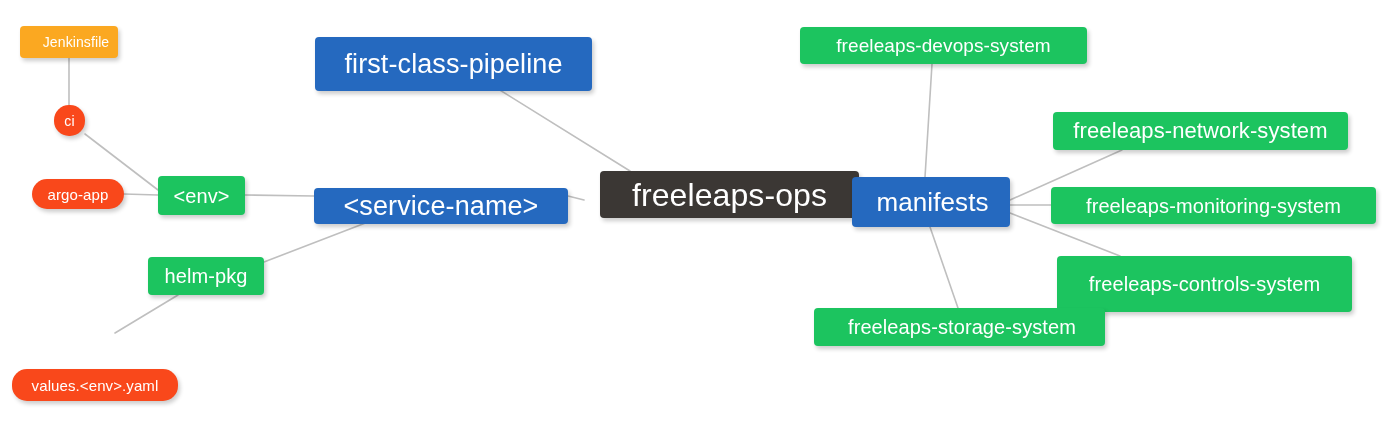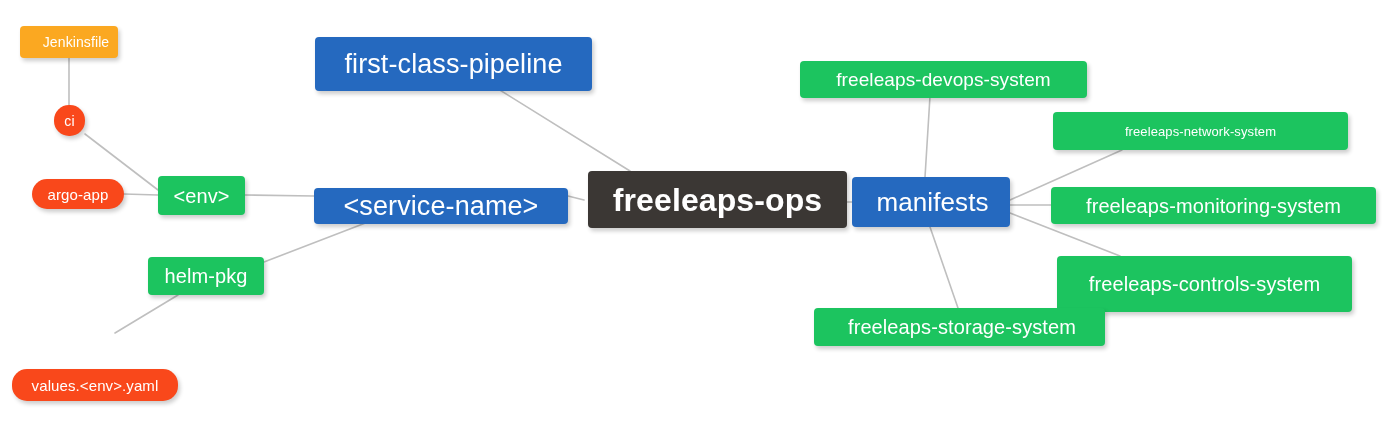--- a/index.html
+++ b/index.html
@@ -67,21 +67,21 @@
     </svg>
   <div id="node-layer">
       <div class="node n-orange" style="left: 20px; top: 26px; width: 98px; height: 32px; font-size: 14px; padding-left: 24px;">Jenkinsfile</div>
       <div class="node n-red" style="left: 54px; top: 105px; width: 31px; height: 31px; font-size: 14px;">ci</div>
       <div class="node n-red" style="left: 32px; top: 179px; width: 92px; height: 30px; font-size: 15px;">argo-app</div>
       <div class="node n-green" style="left: 158px; top: 176px; width: 87px; height: 39px; font-size: 20px;">&lt;env&gt;</div>
       <div class="node n-red" style="left: 12px; top: 333px; width: 166px; height: 32px; font-size: 15px; margin-top: 36px;">values.&lt;env&gt;.yaml</div>
       <div class="node n-green" style="left: 148px; top: 257px; width: 116px; height: 38px; font-size: 20px;">helm-pkg</div>
       <div class="node n-blue" style="left: 315px; top: 37px; width: 277px; height: 54px; font-size: 27px;">first-class-pipeline</div>
       <div class="node n-blue" style="left: 314px; top: 188px; width: 254px; height: 36px; font-size: 27px;">&lt;service-name&gt;</div>
-      <div class="node n-root" style="left: 588px; top: 171px; width: 259px; height: 57px; font-size: 32px; font-weight: bold;">freeleaps-ops</div>
+      <div class="node n-root" style="left: 600px; top: 171px; width: 259px; height: 47px; font-size: 32px;">freeleaps-ops</div>
       <div class="node n-blue" style="left: 852px; top: 177px; width: 158px; height: 50px; font-size: 26px; padding-left: 13px;">manifests</div>
-      <div class="node n-green" style="left: 800px; top: 27px; width: 287px; height: 37px; font-size: 19px; margin-top: 34px;">freeleaps-devops-system</div>
-      <div class="node n-green" style="left: 1053px; top: 112px; width: 295px; height: 38px; font-size: 13px;">freeleaps-network-system</div>
+      <div class="node n-green" style="left: 800px; top: 27px; width: 287px; height: 37px; font-size: 19px;">freeleaps-devops-system</div>
+      <div class="node n-green" style="left: 1053px; top: 112px; width: 295px; height: 38px; font-size: 22px;">freeleaps-network-system</div>
       <div class="node n-green" style="left: 1051px; top: 187px; width: 325px; height: 37px; font-size: 20px;">freeleaps-monitoring-system</div>
       <div class="node n-green" style="left: 1057px; top: 256px; width: 295px; height: 56px; font-size: 20px;">freeleaps-controls-system</div>
       <div class="node n-green" style="left: 814px; top: 308px; width: 291px; height: 38px; font-size: 20px; padding-left: 15px;">freeleaps-storage-system</div>
     </div>
 </div>
 
 </body></html>

